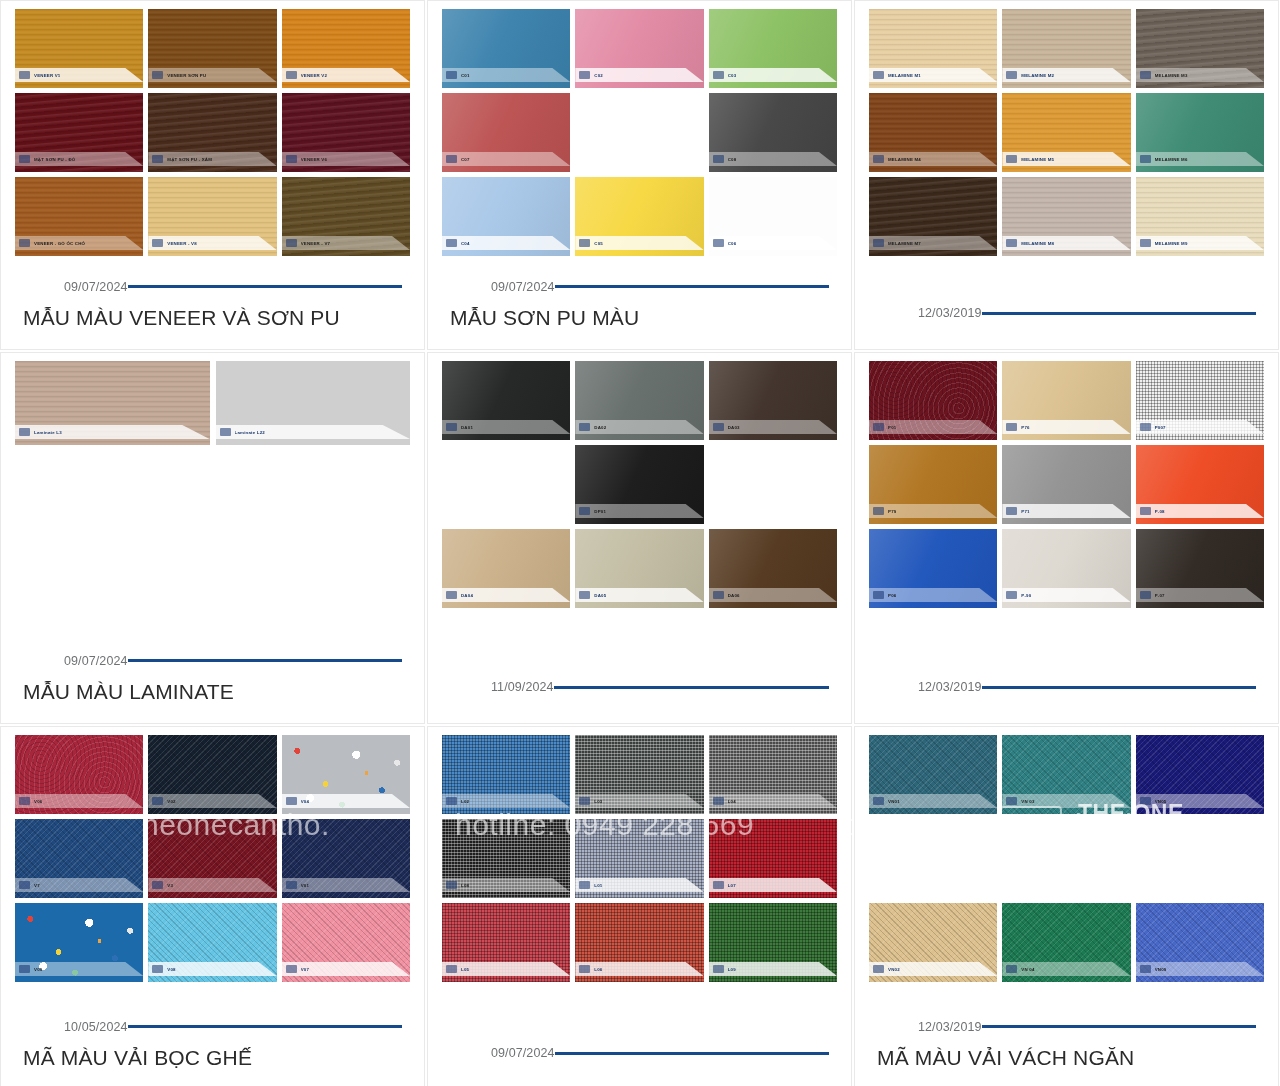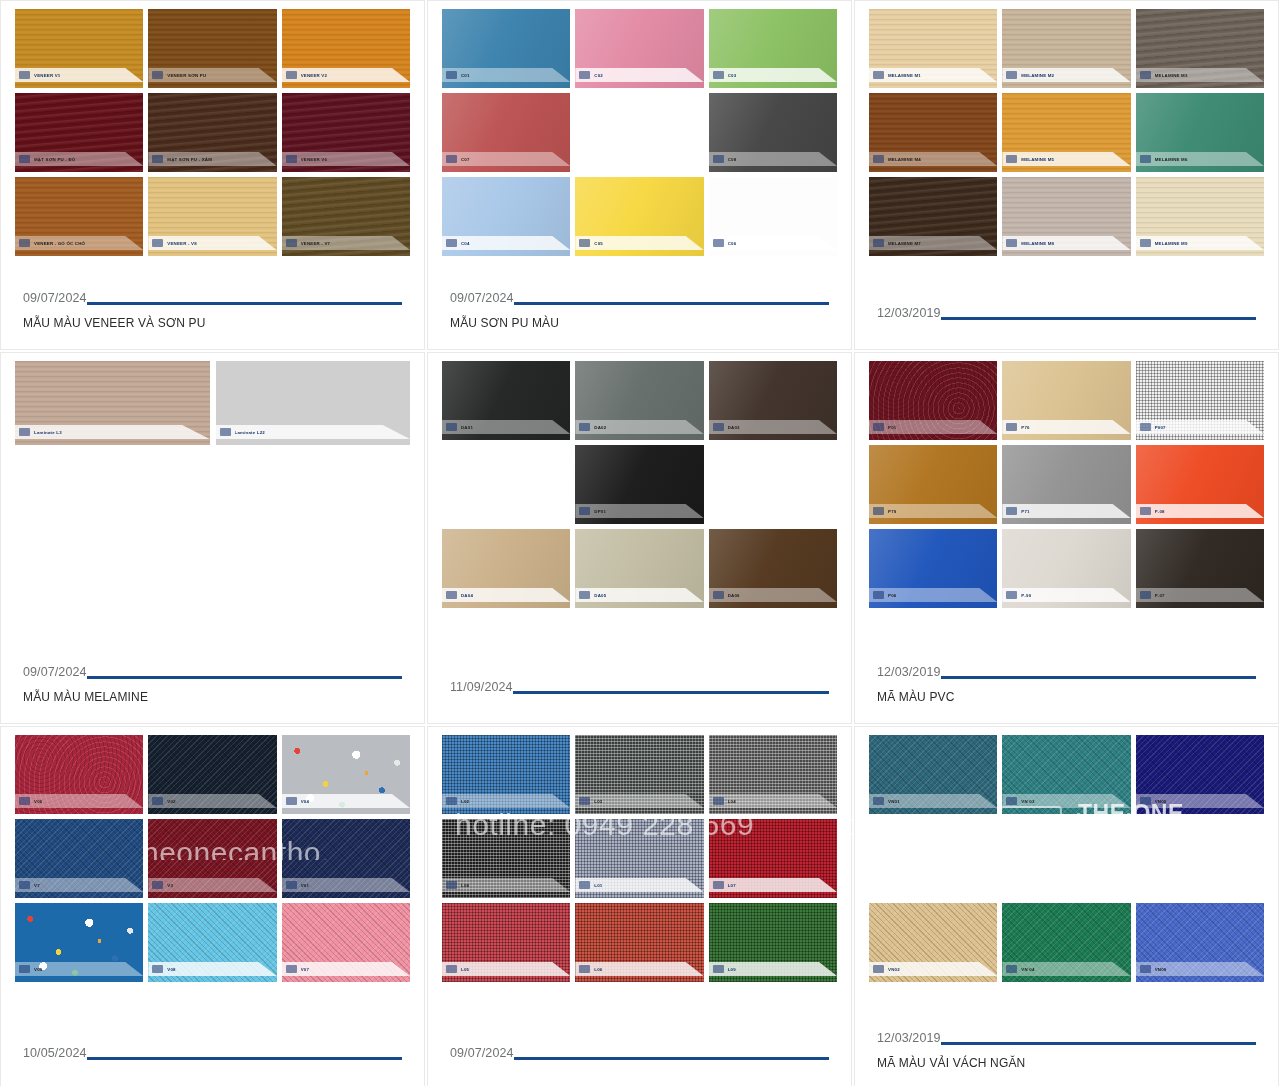--- a/index.html
+++ b/index.html
@@ -130,36 +130,37 @@
   }
   .gloss {
     position:absolute; inset:0;
     background: linear-gradient(115deg, rgba(255,255,255,0.18) 0%, rgba(255,255,255,0.02) 45%, rgba(0,0,0,0.07) 100%);
   }
 
   
   .card-footer { padding: 0 22px 18px 22px; flex: none; }
   .meta-row {
     display: flex;
-    align-items: flex-end;
+    align-items: center;
     margin-bottom: 11px;
+    margin-left: 41px;
   }
   .date {
     font-size: 12.5px;
     color: #6f7274;
     white-space: nowrap;
     letter-spacing: .1px;
   }
   .rule {
     flex: 1 1 auto;
     height: 3px;
     background: #164a8a;
   }
   .card-title {
-    font-size: 12px;
+    font-size: 21px;
     color: #2b2b2b;
     letter-spacing: .15px;
     line-height: 1.25;
     white-space: nowrap;
   }
 
   
   .watermark-layer {
     position: absolute;
     left: 0;
@@ -173,21 +174,21 @@
     overflow: hidden;
     white-space: nowrap;
   }
   .wm-text {
     font-size: 30px;
     color: rgba(255,255,255,0.60);
     letter-spacing: .5px;
     position: absolute;
     top: 22px;
   }
-  .wm-url { left: 142px; margin-top: 28px; }
+  .wm-url { left: 142px; }
   .wm-hotline1 { left: 455px; }
   .wm-url2 { left: 845px; }
   .wm-hotline2 { left: 1075px; }
   .wm-badge {
     position: absolute;
     left: 1000px;
     top: 20px;
     width: 62px; height: 34px;
     border: 2px solid rgba(255,255,255,0.55);
     border-radius: 4px 4px 14px 14px;
@@ -444,21 +445,21 @@
               <div class="code">Laminate L22</div>
             </div>
           </div>
         </div>
       </div>
       <div class="card-footer">
         <div class="meta-row">
           <div class="date">09/07/2024</div>
           <div class="rule"></div>
         </div>
-        <div class="card-title">MẪU MÀU MELAMINE</div>
+        <div class="card-title">MẪU MÀU LAMINATE</div>
       </div>
     </div>
     <div class="card">
       <div class="swatch-area">
         <div class="swatch-grid">
           <div class="swatch" style="background: rgb(35, 37, 37);">
             <div class="gloss"></div>
             <div class="band dark">
               <div class="logo"></div>
               <div class="code">DA01</div>
@@ -583,21 +584,20 @@
               <div class="code">P-07</div>
             </div>
           </div>
         </div>
       </div>
       <div class="card-footer">
         <div class="meta-row">
           <div class="date">12/03/2019</div>
           <div class="rule"></div>
         </div>
-        <div class="card-title">MÃ MÀU PVC</div>
       </div>
     </div>
     <div class="card">
       <div class="swatch-area">
         <div class="swatch-grid">
           <div class="swatch" style="background: rgb(168, 38, 60);">
             <div class="tex-grain"></div>
             <div class="band dark">
               <div class="logo"></div>
               <div class="code">V06</div>
@@ -659,20 +659,21 @@
               <div class="code">V07</div>
             </div>
           </div>
         </div>
       </div>
       <div class="card-footer">
         <div class="meta-row">
           <div class="date">10/05/2024</div>
           <div class="rule"></div>
         </div>
+        <div class="card-title">MÃ MÀU VẢI BỌC GHẾ</div>
       </div>
     </div>
     <div class="card">
       <div class="swatch-area">
         <div class="swatch-grid">
           <div class="swatch" style="background: rgb(74, 138, 200);">
             <div class="tex-mesh"></div>
             <div class="band dark">
               <div class="logo"></div>
               <div class="code">L02</div>

